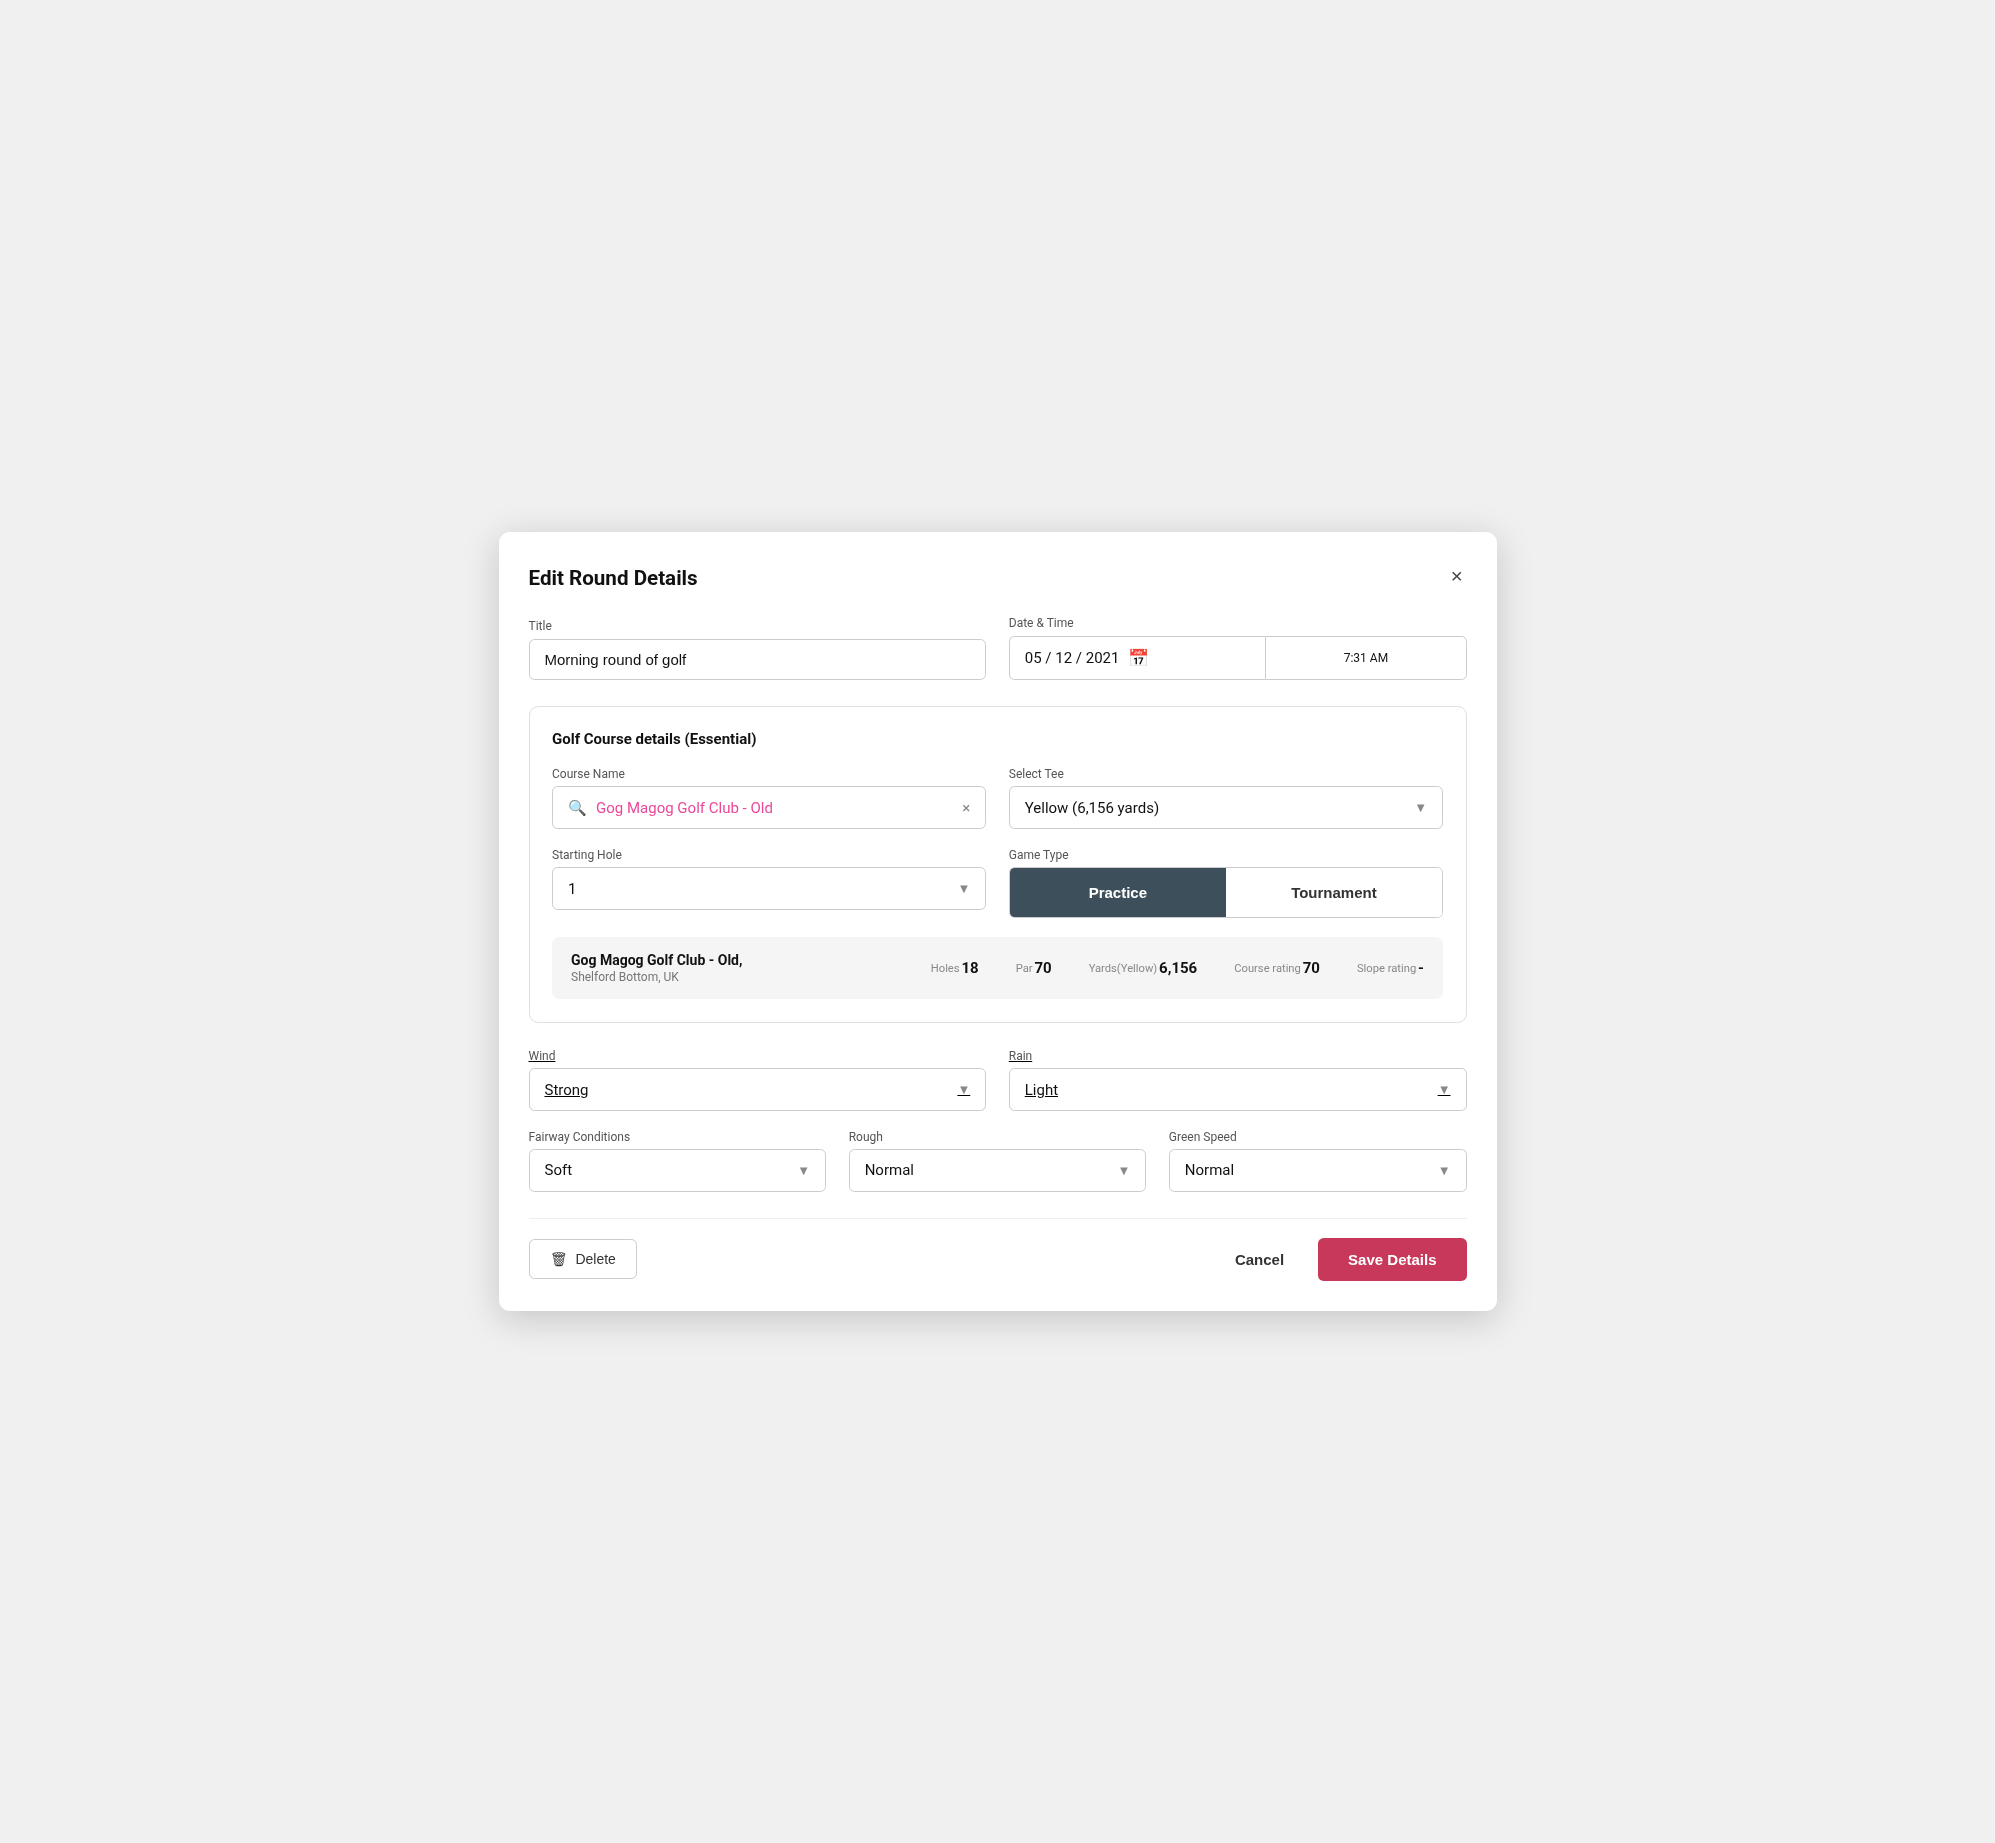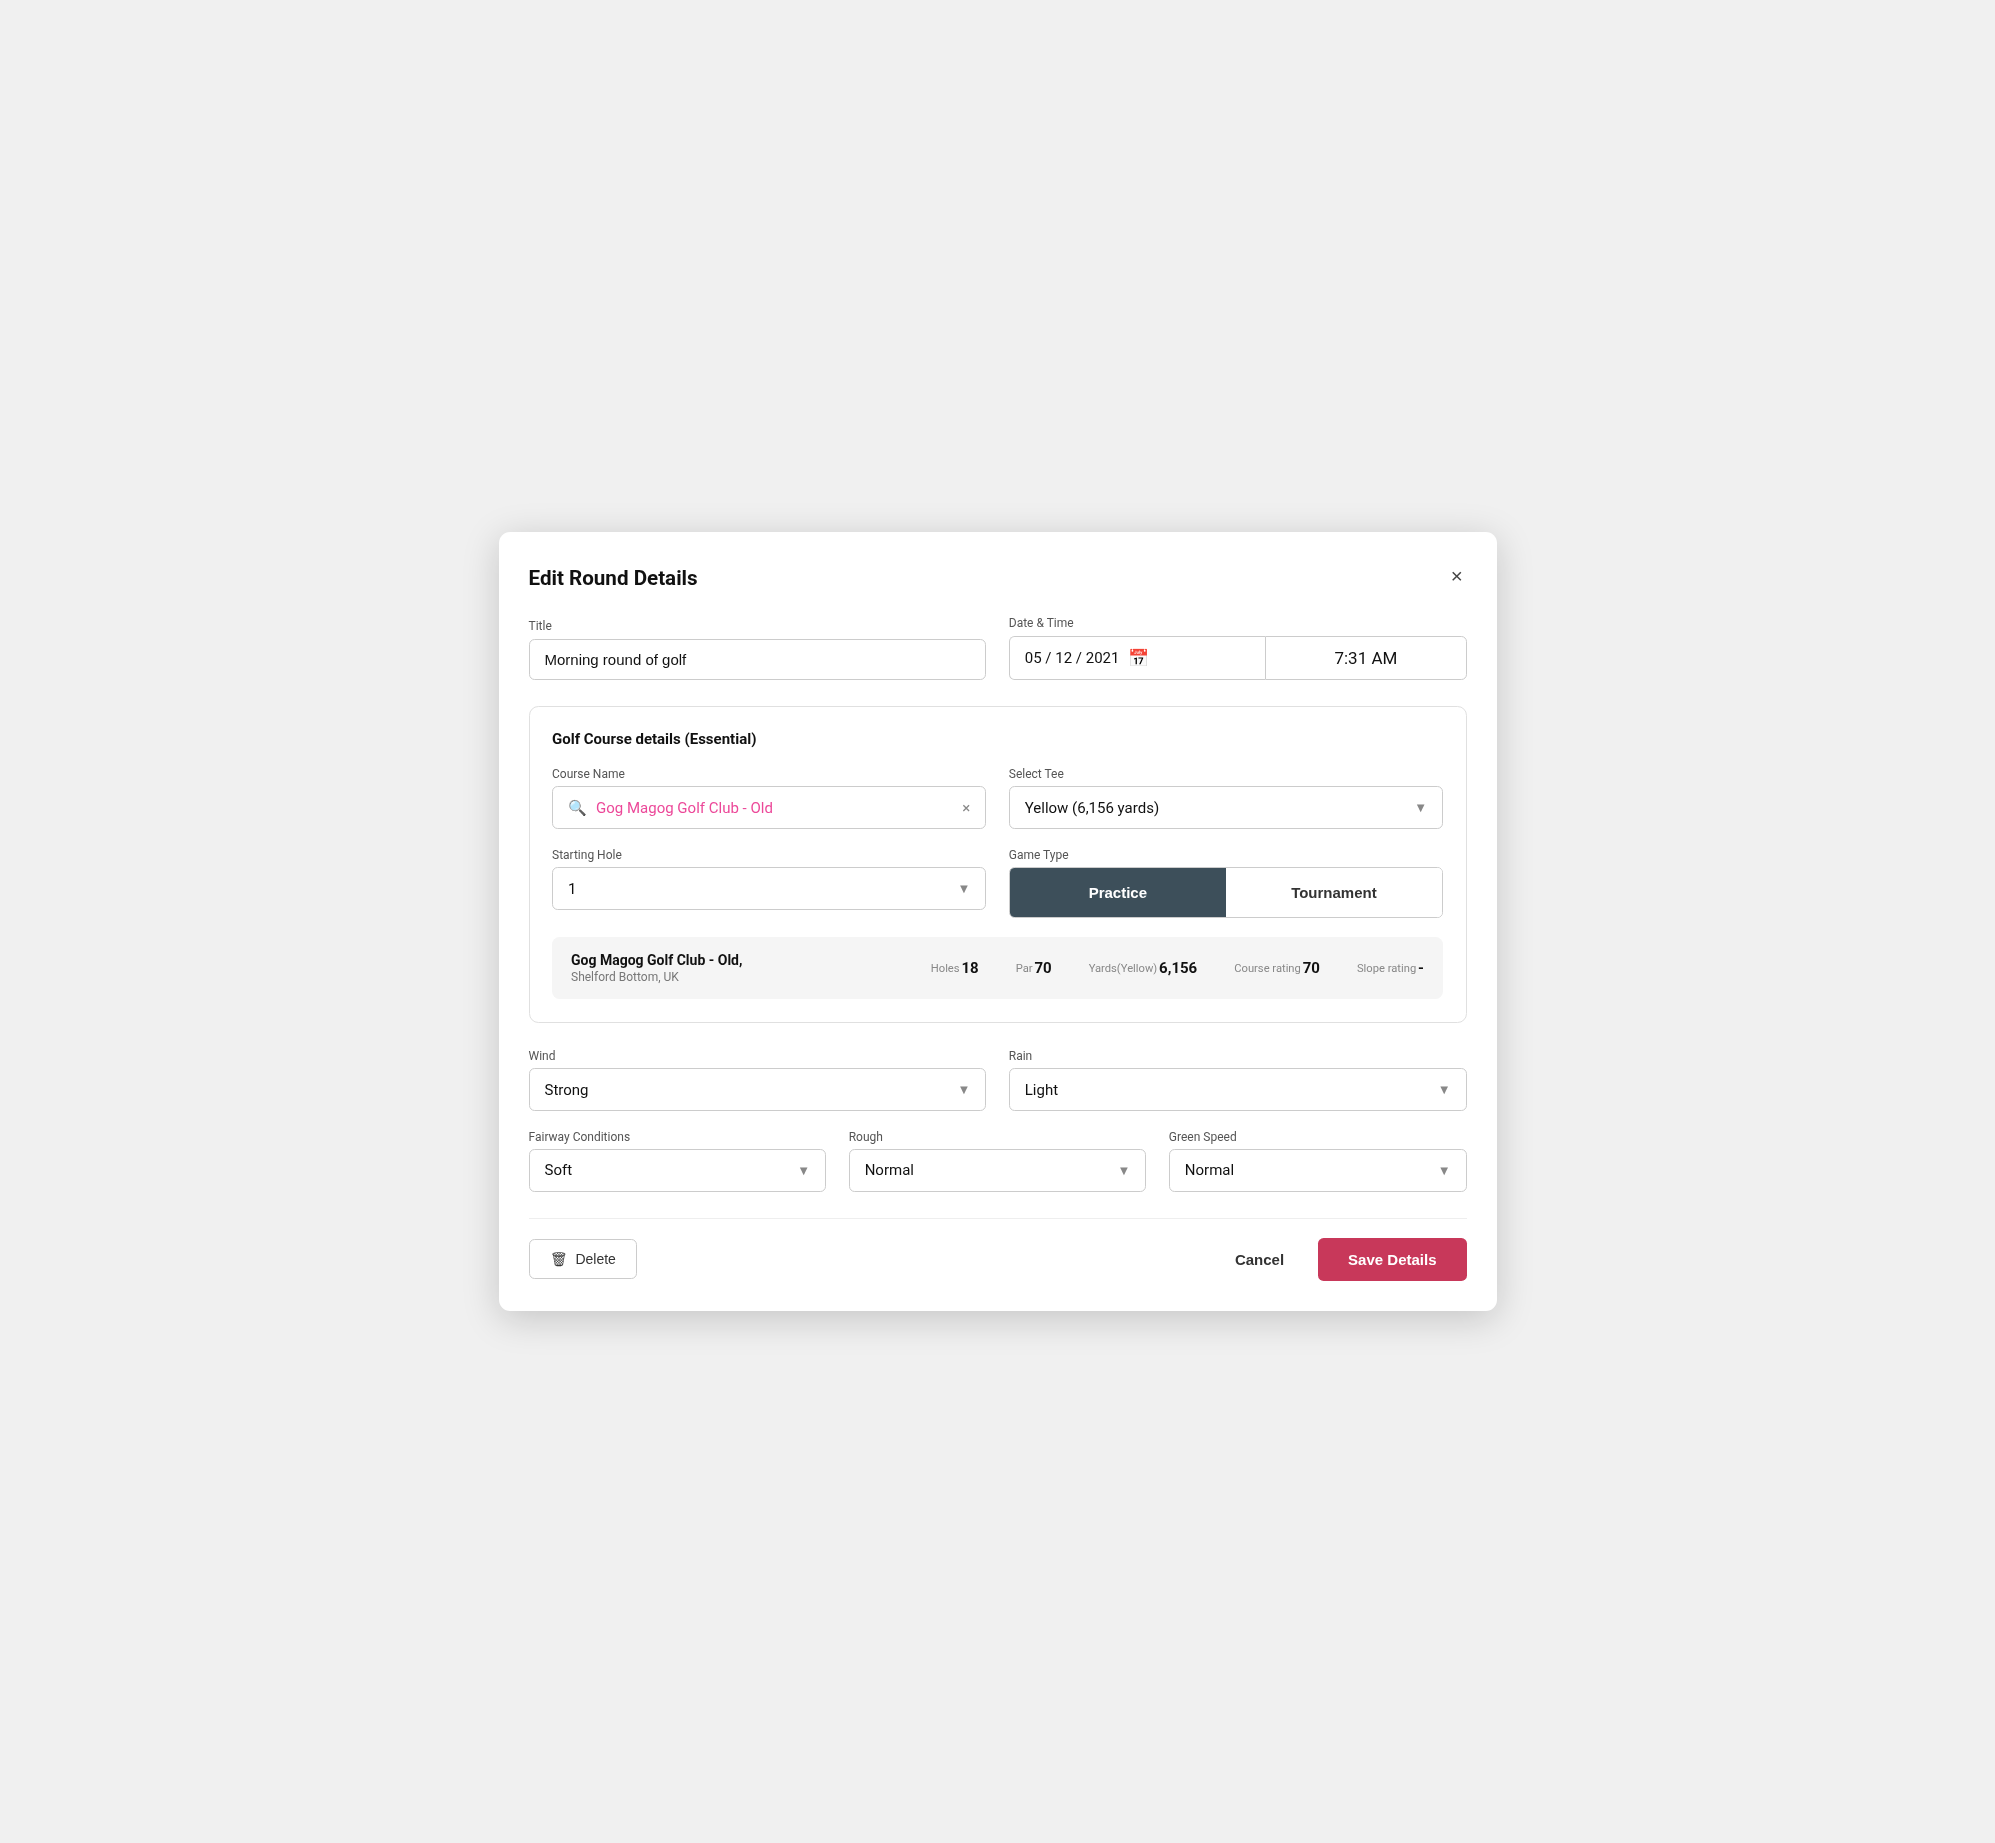--- a/index.html
+++ b/index.html
@@ -84,21 +84,21 @@
       display: flex;
       align-items: center;
       gap: 9.4px;
       flex: 1.4;
       border-right: none;
     }
     .time-input-box {
       border: 1.4px solid #ccc;
       border-radius: 0 5.6px 5.6px 0;
       padding: 11.2px 19px;
-      font-size: 17px;
+      font-size: 12px;
       color: #111;
       display: flex;
       align-items: center;
       justify-content: center;
       flex: 1;
     }
     .calendar-icon {
       color: #aaa;
       font-size: 17px;
     }
@@ -235,20 +235,21 @@
       color: #111;
       margin-bottom: 19px;
     }
     .weather-row {
       display: flex;
       gap: 22.5px;
       margin-bottom: 19px;
     }
     .weather-row .field-group {
       flex: 1;
+      text-decoration: underline;
     }
     .three-col {
       display: flex;
       gap: 22.5px;
     }
     .three-col .field-group {
       flex: 1;
     }
     .footer-row {
       display: flex;

